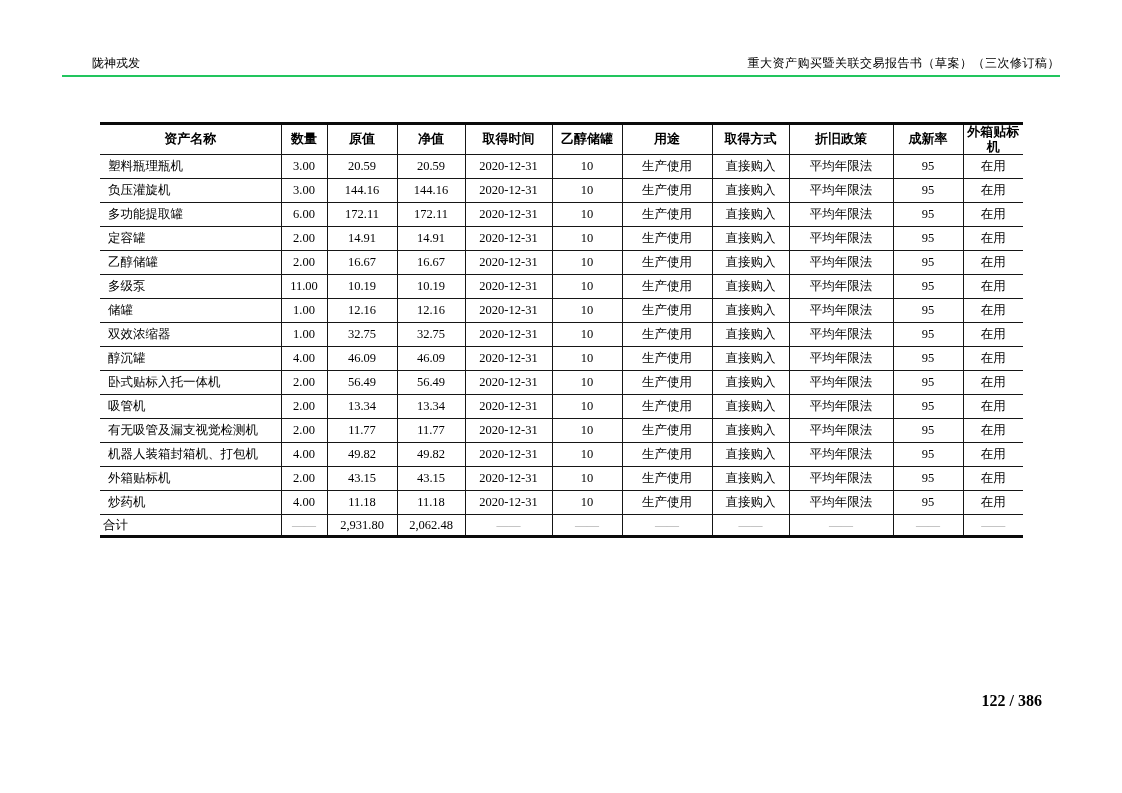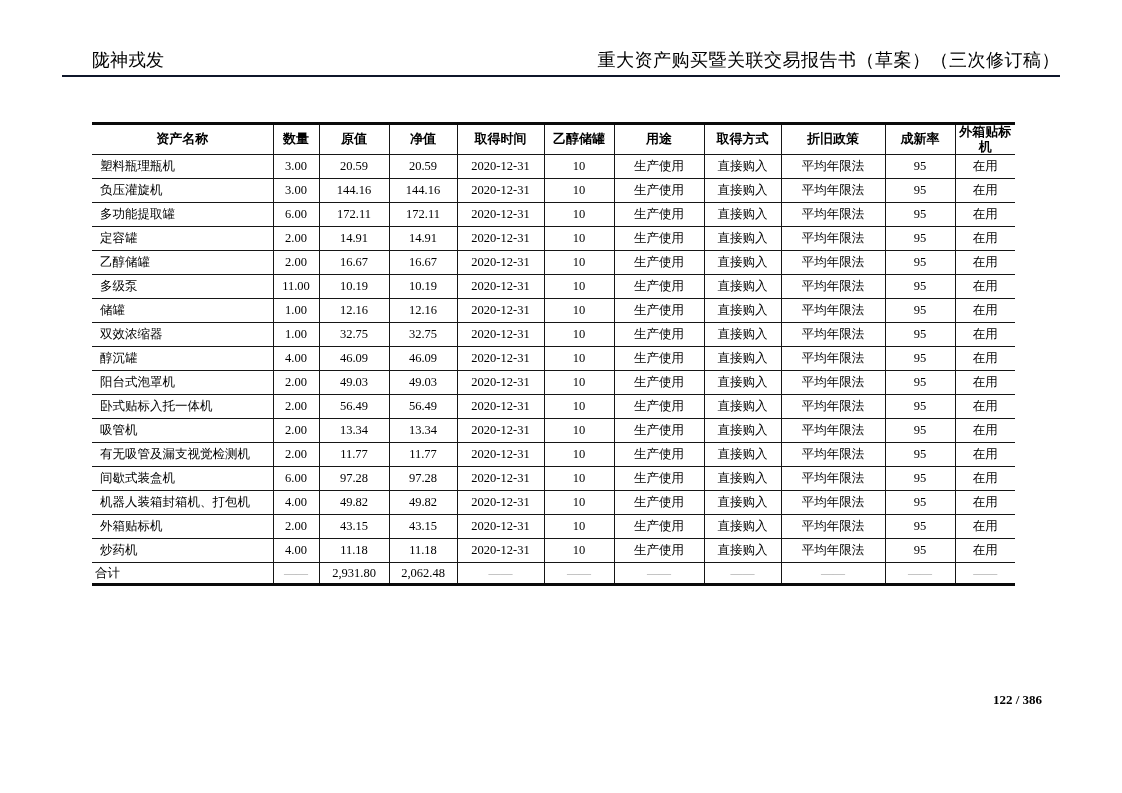--- a/index.html
+++ b/index.html
@@ -16,35 +16,35 @@
     overflow: hidden;
   }
 
   
   .page-header {
     position: absolute;
     left: 62px;
     top: 50px;
     width: 998px;
     height: 22px;
-    border-bottom: 2px solid #0f172a;
+    border-bottom: 2px solid #22c55e;
     display: flex;
     justify-content: space-between;
     align-items: flex-end;
-    font-size: 18px;
+    font-size: 12px;
     padding-bottom: 3px;
     box-sizing: content-box;
   }
   .page-header .hdr-left { padding-left: 30px; }
   .page-header .hdr-right { letter-spacing: 0.5px; }
 
   
   table.asset-table {
     position: absolute;
-    left: 92px;
+    left: 100px;
     top: 122px;
     width: 923px;
     border-collapse: collapse;
     table-layout: fixed;
     border-top: 3px solid #0a0a0a;
     border-bottom: 3px solid #0a0a0a;
     font-size: 12.5px;
   }
   .asset-table th,
   .asset-table td {
@@ -83,21 +83,21 @@
     color: #a8a8a8;
     font-size: 12px;
     letter-spacing: 0px;
   }
 
   
   .page-number {
     position: absolute;
     top: 692px;
     right: 80px;
-    font-size: 13px;
+    font-size: 16px;
     font-weight: bold;
   }
 </style>
 </head>
 <body>
 
 <div class="page-header">
   <span class="hdr-left">陇神戎发</span>
   <span class="hdr-right">重大资产购买暨关联交易报告书（草案）（三次修订稿）</span>
 </div>
@@ -243,33 +243,20 @@
         <td>46.09</td>
         <td>2020-12-31</td>
         <td>10</td>
         <td>生产使用</td>
         <td>直接购入</td>
         <td>平均年限法</td>
         <td>95</td>
         <td>在用</td>
       </tr>
       <tr>
-        <td class="name">阳台式泡罩机</td>
-        <td>2.00</td>
-        <td>49.03</td>
-        <td>49.03</td>
-        <td>2020-12-31</td>
-        <td>10</td>
-        <td>生产使用</td>
-        <td>直接购入</td>
-        <td>平均年限法</td>
-        <td>95</td>
-        <td>在用</td>
-      </tr>
-      <tr>
         <td class="name">卧式贴标入托一体机</td>
         <td>2.00</td>
         <td>56.49</td>
         <td>56.49</td>
         <td>2020-12-31</td>
         <td>10</td>
         <td>生产使用</td>
         <td>直接购入</td>
         <td>平均年限法</td>
         <td>95</td>
@@ -286,33 +273,20 @@
         <td>直接购入</td>
         <td>平均年限法</td>
         <td>95</td>
         <td>在用</td>
       </tr>
       <tr>
         <td class="name">有无吸管及漏支视觉检测机</td>
         <td>2.00</td>
         <td>11.77</td>
         <td>11.77</td>
-        <td>2020-12-31</td>
-        <td>10</td>
-        <td>生产使用</td>
-        <td>直接购入</td>
-        <td>平均年限法</td>
-        <td>95</td>
-        <td>在用</td>
-      </tr>
-      <tr>
-        <td class="name">间歇式装盒机</td>
-        <td>6.00</td>
-        <td>97.28</td>
-        <td>97.28</td>
         <td>2020-12-31</td>
         <td>10</td>
         <td>生产使用</td>
         <td>直接购入</td>
         <td>平均年限法</td>
         <td>95</td>
         <td>在用</td>
       </tr>
       <tr>
         <td class="name">机器人装箱封箱机、打包机</td>

